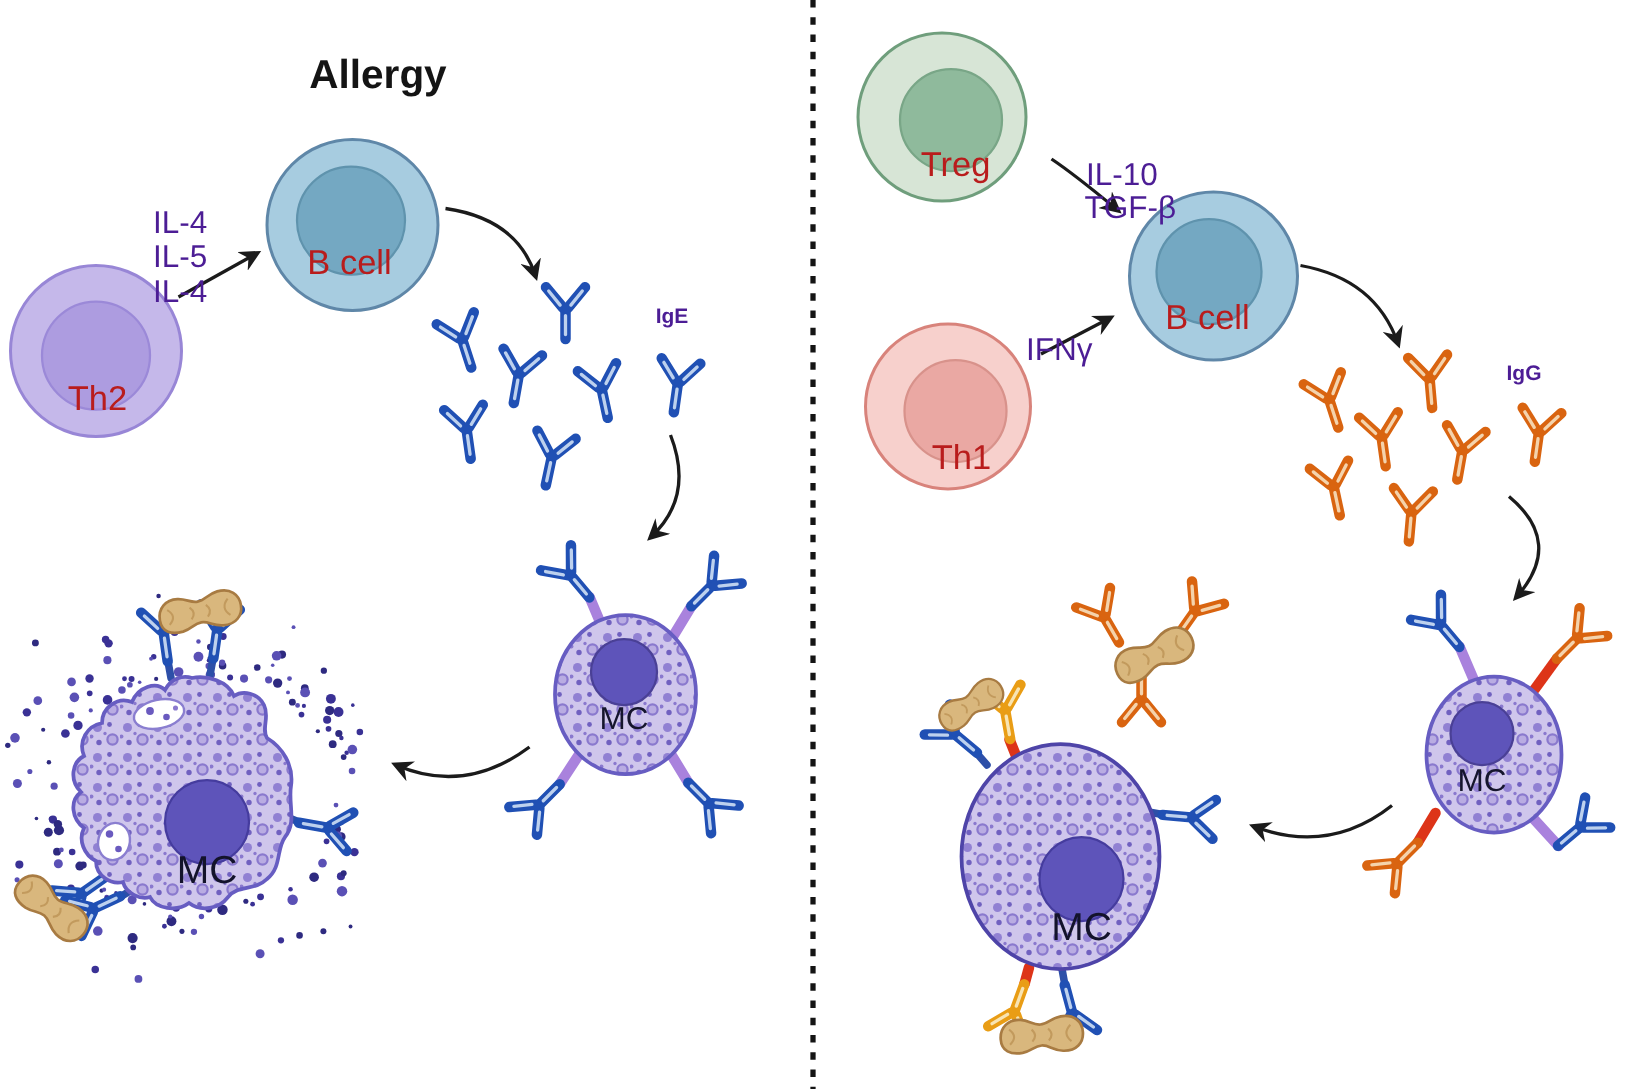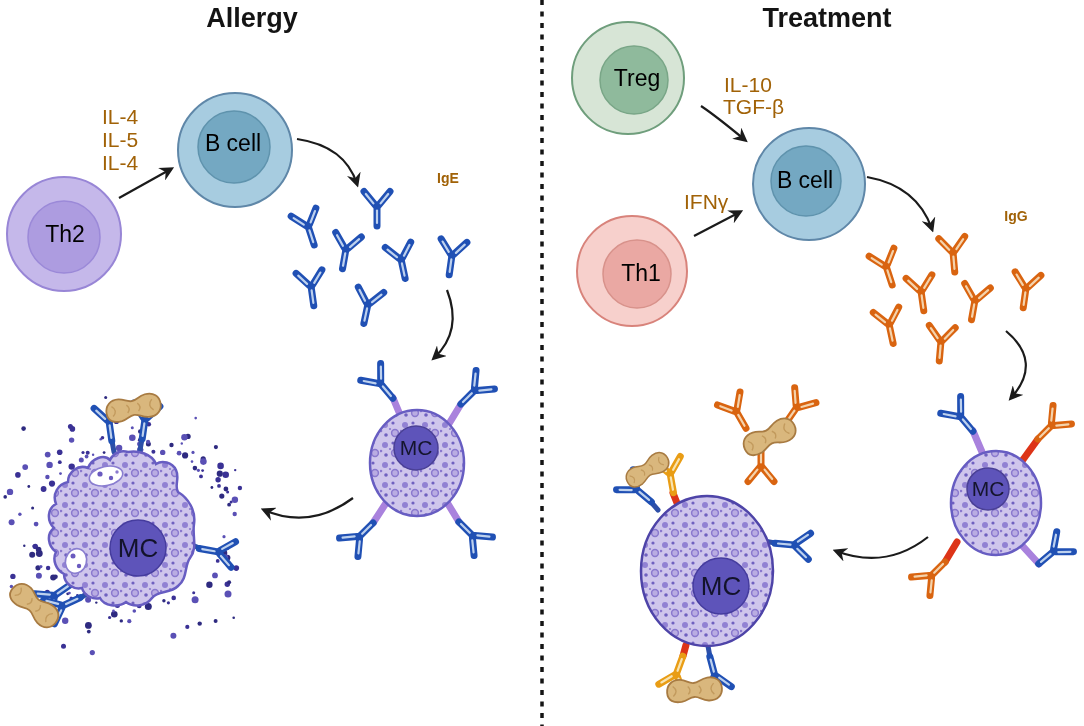--- a/index.html
+++ b/index.html
@@ -12,26 +12,26 @@
     --treg-outer:#d7e5d6; --treg-inner:#8fba9c;
     --th1-outer:#f7d0cc; --th1-inner:#eaa8a3;
     --mast-body:#cfc6ec; --mast-outline:#675dc2; --mast-nucleus:#5e54ba;
     --peanut-fill:#d9b77d; --peanut-line:#a87b42;
     --granule-dark:#3a3195; --arrow:#1b1b1b;
   }
   html,body{margin:0;padding:0;background:#fff;}
   .stage{position:relative;width:1084px;height:726px;background:#ffffff;overflow:hidden;
          font-family:"Liberation Sans",sans-serif;}
   svg.scene{position:absolute;left:0;top:0;}
-  .lbl{position:absolute;transform:translate(-50%,-50%);white-space:nowrap;color:#17171f;}
+  .lbl{position:absolute;transform:translate(-50%,-50%);white-space:nowrap;color:#17171f;margin-top:32px;}
   .lbl.left{transform:translate(0,-50%);}
   .title{font-size:27px;font-weight:700;color:#141414;}
-  .anno{font-size:21px;color:#a16207;}
+  .anno{font-size:21px;color:#4c1d95;}
   .anno.bold{font-weight:700;font-size:14px;}
-  .cell-lbl{font-size:23px;color:#000000;}
+  .cell-lbl{font-size:23px;color:#b91c1c;}
   .mc-sm{font-size:21px;color:#15152d;}
   .mc-lg{font-size:26px;color:#13132b;}
   .ab-e{--ab-main:var(--ige-main);--ab-stripe:var(--ige-stripe);}
   .ab-g{--ab-main:var(--igg-main);--ab-stripe:var(--igg-stripe);}
   .ab-y{--ab-main:var(--iggy-main);--ab-stripe:var(--iggy-stripe);}
   .arrowln{fill:none;stroke:var(--arrow);stroke-width:2.2;}
 </style>
 </head>
 <body>
 
@@ -343,21 +343,20 @@
 
   <g>
     <use href="#ab-shape" class="ab-g" transform="translate(736,411) rotate(-30)"></use>
     <use href="#ab-shape" class="ab-g" transform="translate(797,407) rotate(35)"></use>
     <use href="#ab-shape" class="ab-g" transform="translate(761,467) rotate(180)"></use>
     <use href="#peanut-shape" transform="translate(769,437) rotate(-25)"></use>
   </g>
 </svg>
 
 <div class="lbl title" style="left:252px;top:18px;">Allergy</div>
-<div class="lbl title" style="left:827px;top:18px;">Treatment</div>
 
 <div class="lbl left anno" style="left:102px;top:117px;">IL-4</div>
 <div class="lbl left anno" style="left:102px;top:140px;">IL-5</div>
 <div class="lbl left anno" style="left:102px;top:163px;">IL-4</div>
 
 <div class="lbl anno bold" style="left:448px;top:178px;">IgE</div>
 <div class="lbl anno bold" style="left:1016px;top:216px;">IgG</div>
 
 <div class="lbl left anno" style="left:724px;top:85px;">IL-10</div>
 <div class="lbl left anno" style="left:723px;top:107px;">TGF-β</div>

